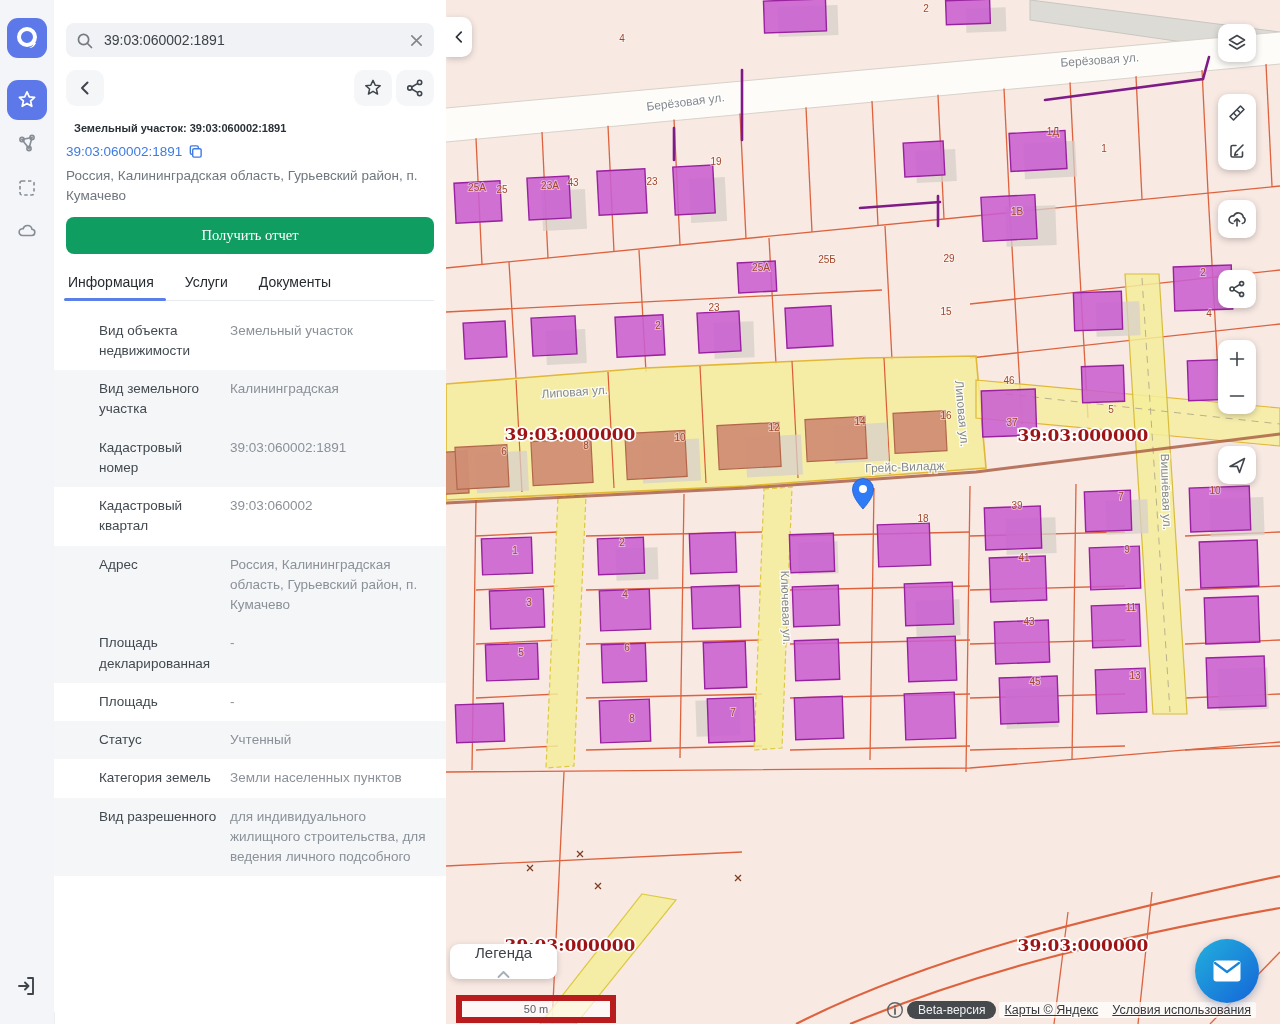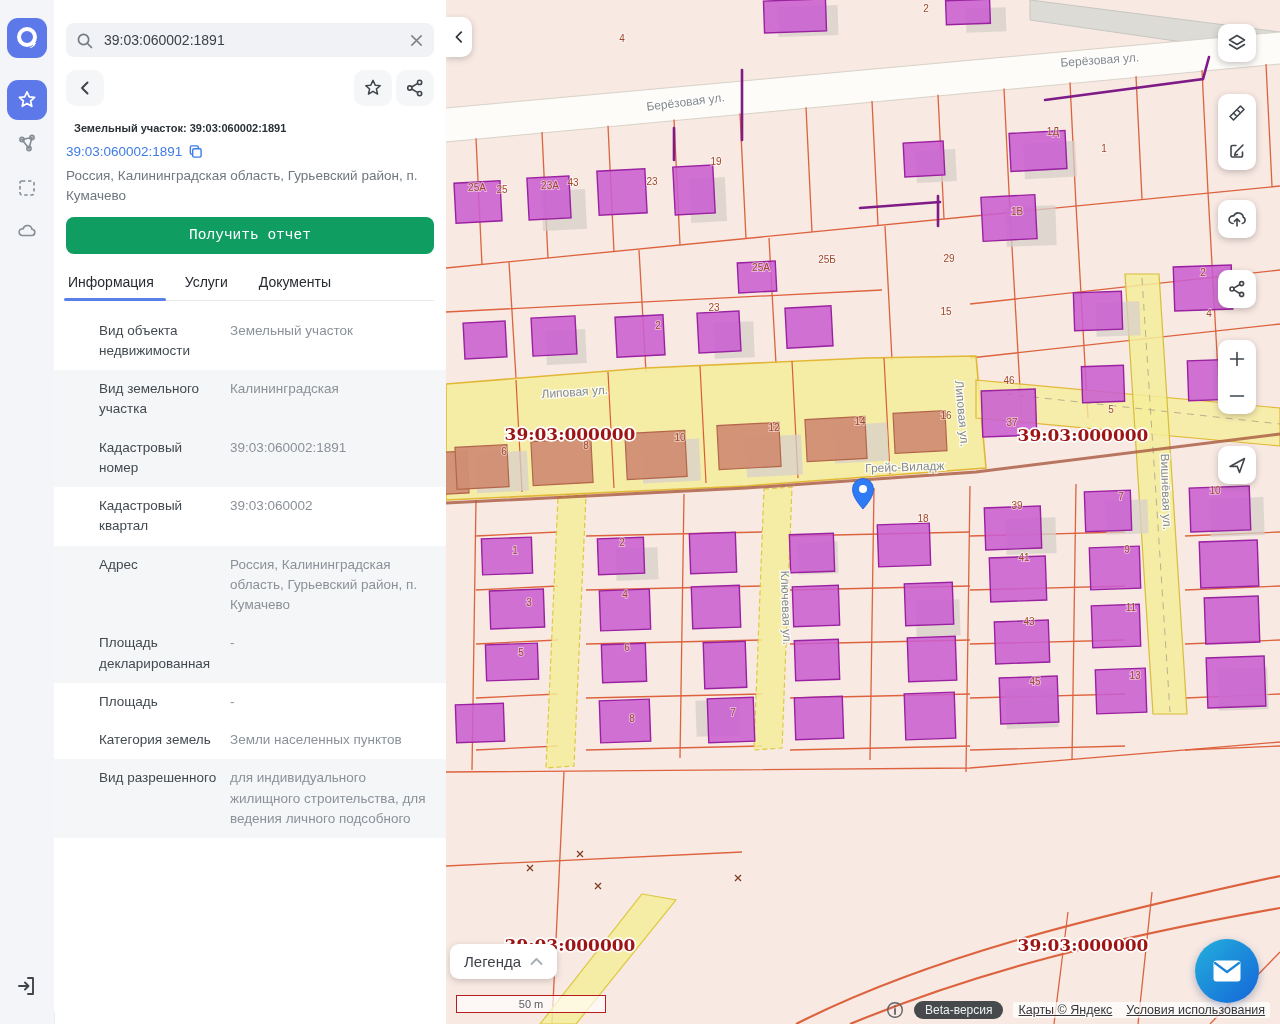--- a/index.html
+++ b/index.html
@@ -14,21 +14,21 @@
   #panel{position:absolute;left:54px;top:0;width:392px;height:1012px;background:#fff;overflow:hidden;}
   #searchbar{margin:23px 12px 0 12px;height:34px;background:#f0f2f5;border-radius:8px;display:flex;align-items:center;padding:0 10px;gap:9px;}
   #searchbar input{border:none;background:transparent;outline:none;flex:1;font-size:14px;color:#3c4248;font-family:"Liberation Sans",sans-serif;}
   #btnrow{margin:13px 12px 0 12px;display:flex;align-items:center;}
   .sq-btn{width:38px;height:36px;background:#f5f6f8;border-radius:10px;display:flex;align-items:center;justify-content:center;cursor:pointer;}
   #btnrow .spacer{flex:1;}
   #btnrow .sq-btn + .sq-btn{margin-left:4px;}
   #obj-title{margin:16px 12px 0 20px;font-size:11px;font-weight:bold;color:#2a3036;}
   #cad-link{margin:10px 12px 0 12px;display:flex;align-items:center;gap:6px;font-size:13.5px;color:#3e7ce4;cursor:pointer;}
   #address{margin:7px 12px 0 12px;font-size:13.5px;line-height:1.5;color:#70777e;}
-  #report-btn{margin:10px 12px 0 12px;width:368px;height:37px;background:#0f9d62;color:#fff;border:none;border-radius:8px;font-size:14.5px;font-family:Liberation Mono, monospace;cursor:pointer;}
+  #report-btn{margin:10px 12px 0 12px;width:368px;height:37px;background:#0f9d62;color:#fff;border:none;border-radius:8px;font-size:14.5px;font-family:Liberation Serif, serif;cursor:pointer;}
   #tabs{margin:14px 12px 0 12px;display:flex;gap:27px;border-bottom:1px solid #e7eaee;}
   .tab{font-size:14px;font-weight:normal;color:#262b31;padding:6px 2px 10px 2px;position:relative;cursor:pointer;}
   .tab.active:after{content:"";position:absolute;left:-2px;right:-10px;bottom:-1px;height:3px;border-radius:2px;background:#5b7fe8;}
   #info-rows{margin-top:11px;}
   .row{display:flex;padding:9px 12px 9px 13px;}
   .row.alt{background:#f5f6f8;}
   .row .lbl{width:118px;margin-right:13px;font-size:13.5px;line-height:1.5;color:#42494f;flex-shrink:0;margin-left:32px;}
   .row .val{font-size:13.5px;line-height:1.5;color:#8b9198;flex:1;}
   
   #map{position:absolute;left:446px;top:0;width:834px;height:1024px;overflow:hidden;background:#f8e9e3;cursor:grab;}
@@ -40,25 +40,25 @@
   text.pnum{font-family:"Liberation Sans",sans-serif;font-size:10px;fill:#a2472a;
             paint-order:stroke;stroke:rgba(255,255,255,.45);stroke-width:2px;text-anchor:middle;}
   #collapse-btn{position:absolute;left:0;top:17px;width:26px;height:40px;background:#fff;border-radius:0 10px 10px 0;
                 box-shadow:0 2px 6px rgba(60,55,55,.25);display:flex;align-items:center;justify-content:center;cursor:pointer;}
   .ctl{position:absolute;left:772px;width:38px;background:#fff;border-radius:10px;box-shadow:0 2px 6px rgba(70,60,60,.3);
        display:flex;flex-direction:column;align-items:center;justify-content:space-around;cursor:pointer;}
   .ctl .cbtn{width:38px;height:38px;display:flex;align-items:center;justify-content:center;cursor:pointer;}
   .map-ico{stroke:#3f454b;fill:none;stroke-width:1.6;stroke-linecap:round;stroke-linejoin:round;}
   #legend-btn{position:absolute;left:4px;top:944px;width:107px;height:35px;background:#fff;border-radius:9px;
               box-shadow:0 2px 6px rgba(70,60,60,.25);display:flex;align-items:center;justify-content:center;gap:9px;
-              font-size:15px;color:#3e444a;cursor:pointer;}
+              font-size:15px;color:#3e444a;cursor:pointer;flex-direction:column;}
   #scalebar{position:absolute;left:10px;top:995px;width:148px;height:16px;background:rgba(255,255,255,.65);
-            border:1px solid #b91c1c;display:flex;align-items:center;justify-content:center;
+            border:6px solid #b91c1c;display:flex;align-items:center;justify-content:center;
             font-size:11px;color:#5a6066;}
-  #attribution{position:absolute;left:440px;top:1001px;display:flex;align-items:center;gap:10px;font-size:12.5px;}
+  #attribution{position:absolute;left:440px;top:1001px;display:flex;align-items:center;gap:3px;font-size:12.5px;}
   #beta-pill{background:rgba(55,60,64,.92);color:#eef1f3;border-radius:10px;padding:2px 11px;font-size:12px;}
   #attr-text{background:rgba(255,255,255,.72);padding:1px 5px;border-radius:2px;color:#35393d;display:flex;gap:14px;}
   #attr-text span{cursor:pointer;text-decoration:underline;}
   #chat-fab{position:absolute;left:749px;top:939px;width:64px;height:64px;border-radius:50%;
             background:linear-gradient(135deg,#23b0dc,#1465d8);display:flex;align-items:center;justify-content:center;
             box-shadow:0 3px 8px rgba(30,60,120,.35);cursor:pointer;}
 </style>
 </head>
 <body>
 
@@ -176,20 +176,24 @@
         <div class="lbl">Адрес</div>
         <div class="val">Россия, Калининградская область, Гурьевский район, п. Кумачево</div>
       </div>
       <div class="row alt">
         <div class="lbl">Площадь декларированная</div>
         <div class="val">-</div>
       </div>
       <div class="row">
         <div class="lbl">Площадь</div>
         <div class="val">-</div>
+      </div>
+      <div class="row alt">
+        <div class="lbl">Статус</div>
+        <div class="val">Учтенный</div>
       </div>
       <div class="row">
         <div class="lbl">Категория земель</div>
         <div class="val">Земли населенных пунктов</div>
       </div>
       <div class="row alt">
         <div class="lbl">Вид разрешенного</div>
         <div class="val">для индивидуального жилищного строительства, для ведения личного подсобного</div>
       </div>
     </div>

